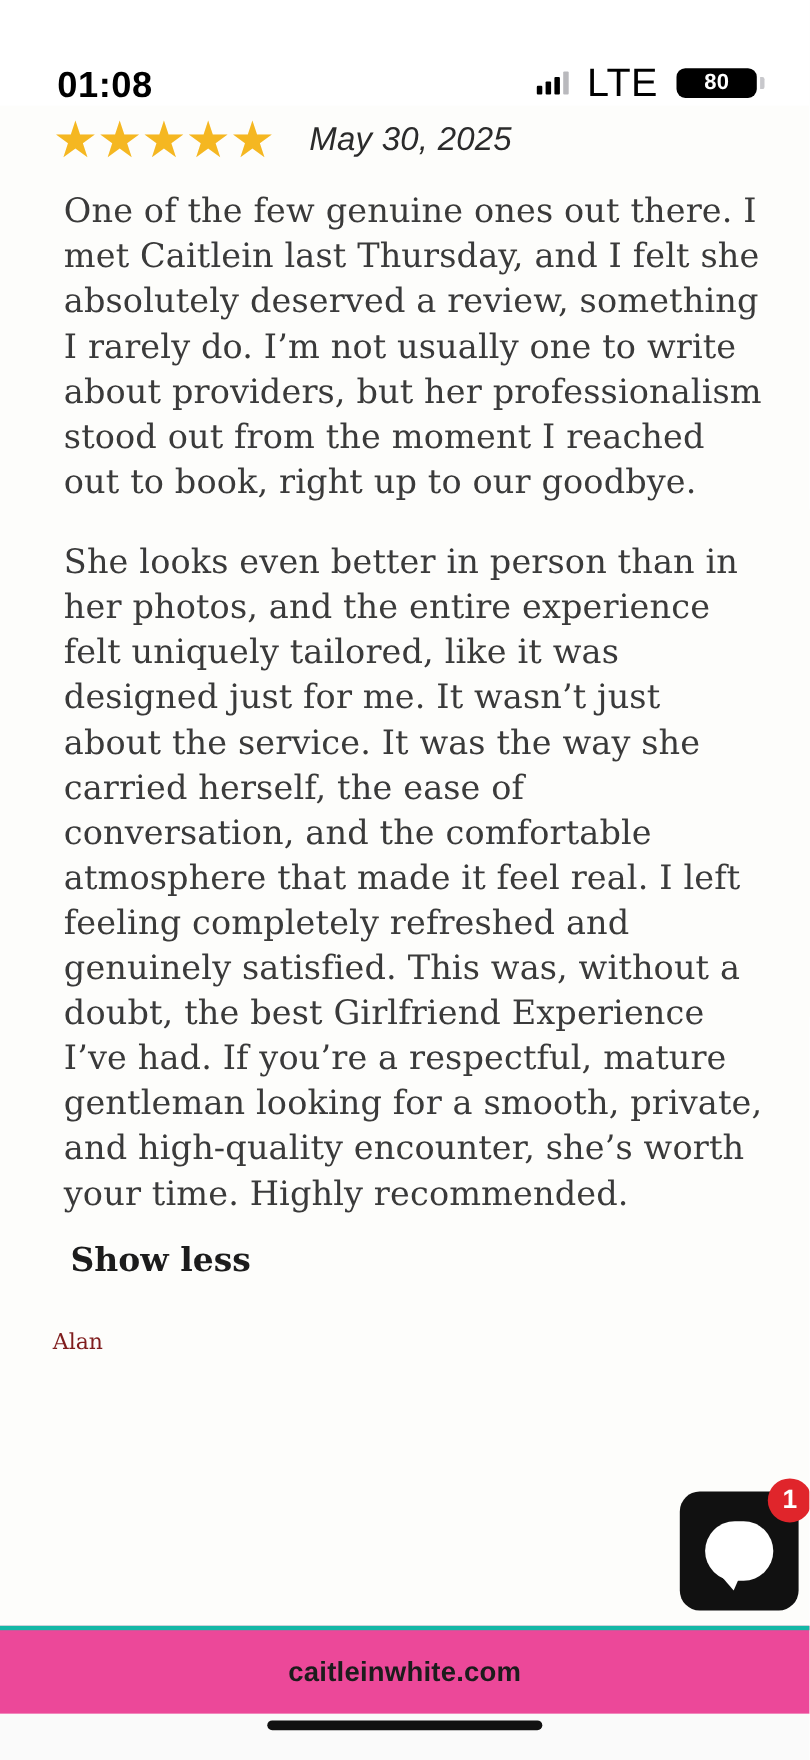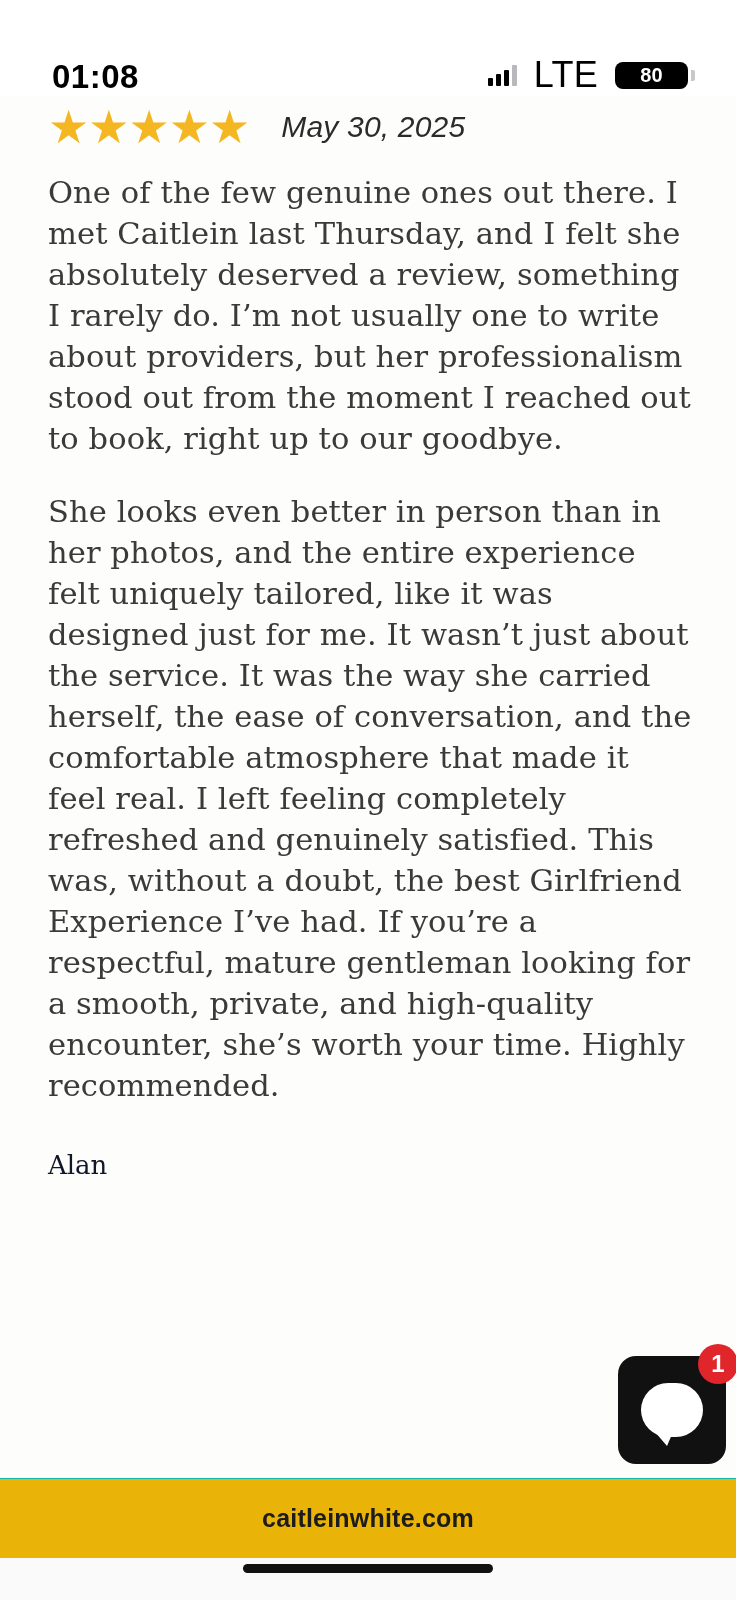--- a/index.html
+++ b/index.html
@@ -121,42 +121,43 @@
     color: #2b2b2b;
     letter-spacing: 0.2px;
     text-align: right;
   }
   .review-body {
     font-family: "DejaVu Serif", serif;
     font-size: 30.5px;
     line-height: 41px;
     color: #3a3a3a;
     letter-spacing: 0.1px;
+    margin-left: 10px;
   }
   .review-body p { margin-bottom: 32px; }
   .show-less {
     font-family: "DejaVu Serif", serif;
     font-weight: 700;
     font-size: 30px;
     color: #1c1c1c;
     margin-left: 16px;
     margin-top: -10px;
     display: inline-block;
     cursor: pointer;
   }
   .reviewer-row {
     display: flex;
     align-items: center;
     gap: 24px;
     margin-top: 44px;
   }
   .reviewer-name {
     font-family: "DejaVu Serif", serif;
-    font-size: 26px;
-    color: #0f172a;
+    font-size: 20px;
+    color: #7f1d1d;
   }
   .verified {
     display: flex;
     align-items: center;
     gap: 12px;
   }
   .verified-badge {
     width: 30px; height: 30px;
     border-radius: 50%;
     background: #16a34a;
@@ -215,22 +216,22 @@
     font-size: 24px;
     font-weight: 700;
     display: flex;
     align-items: center;
     justify-content: center;
   }
 
   
   .browser-bar {
     flex: 0 0 80px;
-    border-top: 1px solid #14b8a6;
-    background: #eab308;
+    border-top: 4px solid #14b8a6;
+    background: #ec4899;
     display: flex;
     align-items: center;
     justify-content: center;
   }
   .domain-text {
     font-size: 25px;
     font-weight: 600;
     color: #1c1c1c;
     letter-spacing: 0.2px;
   }
@@ -275,20 +276,21 @@
     <div class="review-head">
       <div class="stars">★★★★★</div>
       <div class="review-date">May 30, 2025</div>
     </div>
 
     <div class="review-body">
       <p>One of the few genuine ones out there. I met Caitlein last Thursday, and I felt she absolutely deserved a review, something I rarely do. I’m not usually one to write about providers, but her professionalism stood out from the moment I reached out to book, right up to our goodbye.</p>
       <p>She looks even better in person than in her photos, and the entire experience felt uniquely tailored, like it was designed just for me. It wasn’t just about the service. It was the way she carried herself, the ease of conversation, and the comfortable atmosphere that made it feel real. I left feeling completely refreshed and genuinely satisfied. This was, without a doubt, the best Girlfriend Experience I’ve had. If you’re a respectful, mature gentleman looking for a smooth, private, and high-quality encounter, she’s worth your time. Highly recommended.</p>
     </div>
 
+    <div class="show-less">Show less</div>
 
     <div class="reviewer-row">
       <div class="reviewer-name">Alan</div>
     </div>
 
     
     <div class="chat-widget">
       <div class="bubble"></div>
       <div class="chat-badge">1</div>
     </div>

